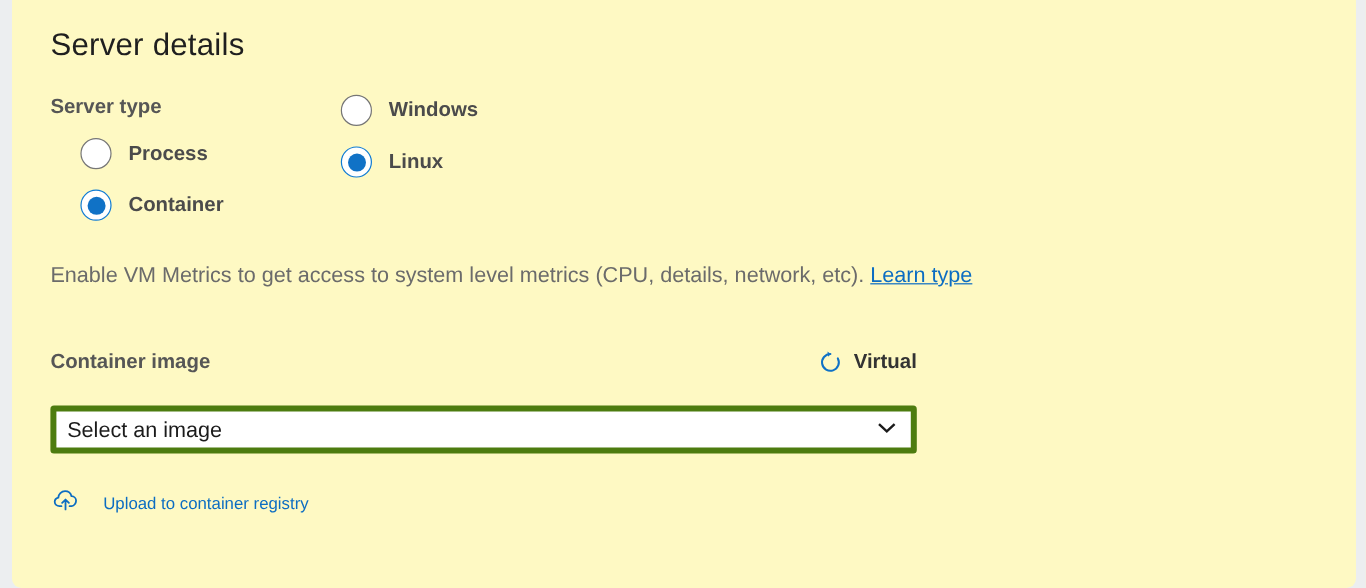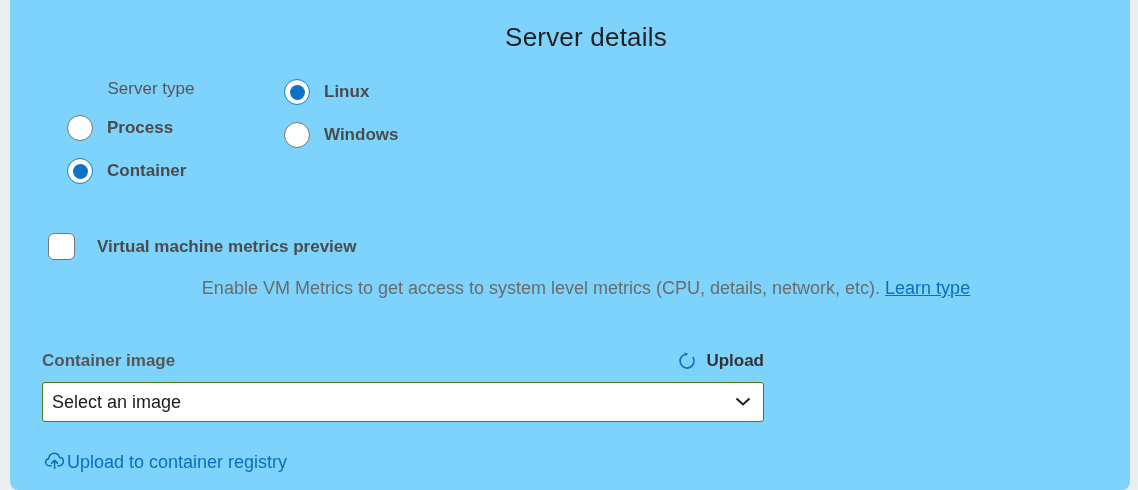--- a/index.html
+++ b/index.html
@@ -6,39 +6,38 @@
   html, body {
     width: 1138px; height: 490px;
     font-family: "Liberation Sans", sans-serif;
     background: #eceef0;
     overflow: hidden;
   }
   .panel {
     position: absolute;
     left: 10px; top: 0;
     width: 1120px; height: 490px;
-    background: #7dd3fc;
+    background: #fef9c3;
     border-radius: 0 0 8px 8px;
     padding: 20px 0 0 32px;
-    text-align: center;
   }
   .page-title {
     font-size: 26px;
     font-weight: 400;
     color: #1f1f1f;
     letter-spacing: 0.2px;
     margin-top: 2px;
   }
   
   .groups-row { display: flex; margin-top: 26px; }
   .group-col-1 { width: 218px; }
   .group-col-2 { width: 320px; }
   .group-label {
     font-size: 17px;
-    font-weight: 400;
+    font-weight: 700;
     color: #565656;
     margin-bottom: 16px;
   }
   .radio-option {
     display: flex; align-items: center;
     margin-bottom: 17px;
     cursor: pointer;
   }
   .group-col-1 .radio-option { margin-left: 25px; }
   .group-col-2 .radio-option { margin-left: 24px; }
@@ -115,45 +114,45 @@
     cursor: pointer;
   }
   .refresh-button svg { display: block; }
   .refresh-label {
     margin-left: 9px;
     font-size: 17px;
     font-weight: 700;
     color: #333333;
   }
   .image-select {
-    margin-top: 11px;
+    margin-top: 26px;
     width: 722px; height: 40px;
-    border: 1px solid #4d7c0f;
+    border: 5px solid #4d7c0f;
     border-radius: 3px;
     background: #fff;
     display: flex;
     align-items: center;
     justify-content: space-between;
     padding: 0 12px 0 9px;
     cursor: pointer;
   }
   .select-value {
     font-size: 18px;
     color: #1b1b1b;
   }
   .upload-link-row {
     margin-top: 29px;
     margin-left: 2px;
     display: flex;
     align-items: center;
     cursor: pointer;
   }
   .upload-label {
-    margin-left: 0;
-    font-size: 18px;
+    margin-left: 19px;
+    font-size: 14px;
     color: #0c6dc2;
   }
 </style>
 </head>
 <body>
 
 <div class="panel">
 
   <h2 class="page-title">Server details</h2>
 
@@ -165,49 +164,45 @@
         <span class="radio-circle"></span>
         <span class="radio-label">Process</span>
       </div>
       <div class="radio-option selected">
         <span class="radio-circle"></span>
         <span class="radio-label">Container</span>
       </div>
     </div>
 
     <div class="group-col-2">
+      <div class="radio-option">
+        <span class="radio-circle"></span>
+        <span class="radio-label">Windows</span>
+      </div>
       <div class="radio-option selected">
         <span class="radio-circle"></span>
         <span class="radio-label">Linux</span>
       </div>
-      <div class="radio-option">
-        <span class="radio-circle"></span>
-        <span class="radio-label">Windows</span>
-      </div>
     </div>
 
   </div>
 
-  <div class="checkbox-row">
-    <span class="checkbox-box"></span>
-    <span class="checkbox-label">Virtual machine metrics preview</span>
-  </div>
 
   <div class="description"><span>Enable VM Metrics to get access to system level metrics (CPU, details, network, etc). </span><a class="link">Learn type</a></div>
 
   <div class="image-header">
     <div class="field-label">Container image</div>
     <div class="refresh-button">
       <span>
         <svg width="20" height="20" viewBox="0 0 20 20">
           <path d="M10 3 A 7 7 0 1 0 16.2 6.7" fill="none" stroke="#1072c6" stroke-width="1.7" stroke-linecap="round"></path>
           <path d="M10.2 3 L7.6 0.9 L8 5.3 Z" fill="#1072c6"></path>
         </svg>
       </span>
-      <span class="refresh-label">Upload</span>
+      <span class="refresh-label">Virtual</span>
     </div>
   </div>
 
   <div class="image-select">
     <span class="select-value">Select an image</span>
     <span>
       <svg width="16" height="10" viewBox="0 0 16 10">
         <path d="M1.5 1.5 L8 7.5 L14.5 1.5" fill="none" stroke="#1b1b1b" stroke-width="2"></path>
       </svg>
     </span>

